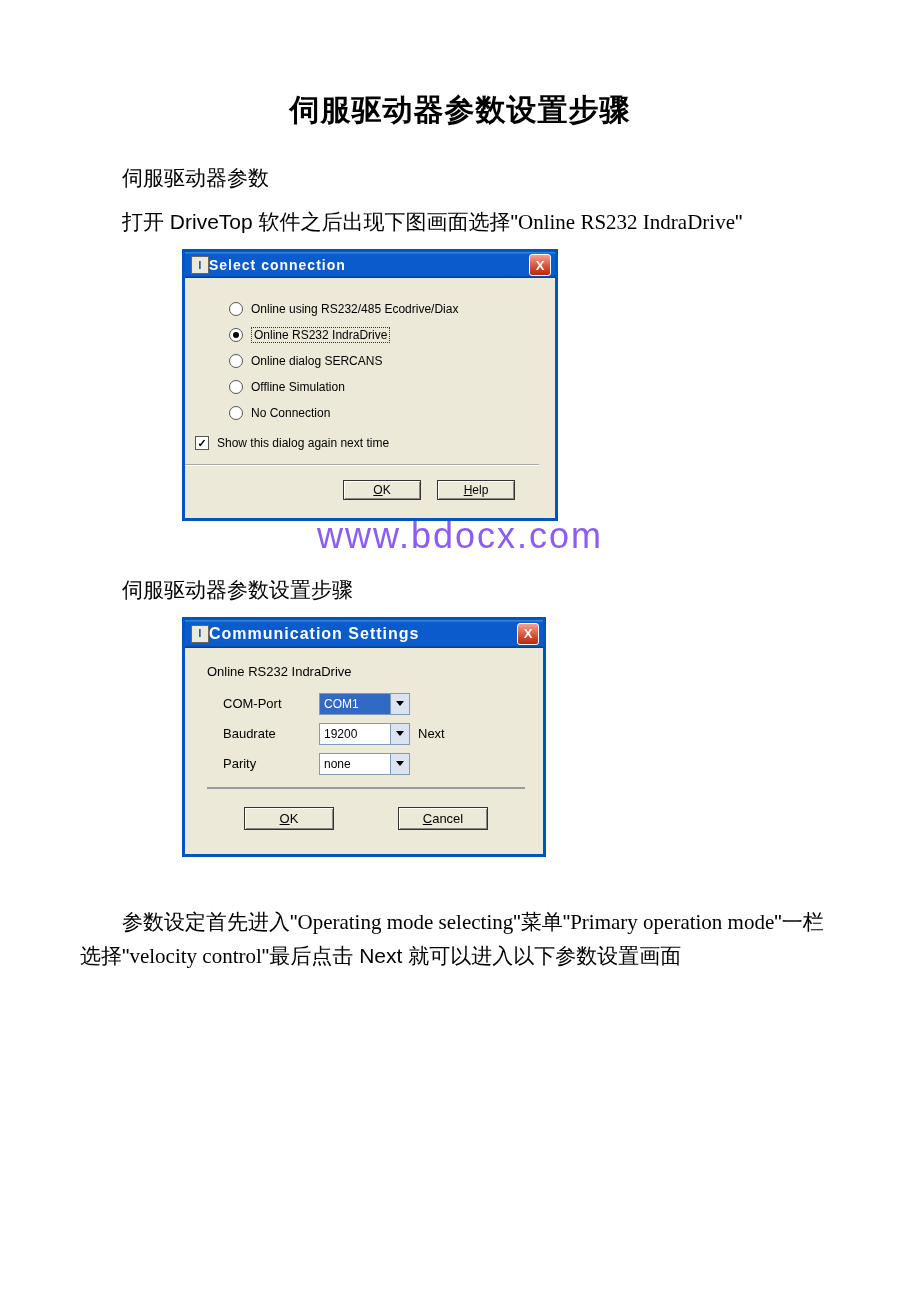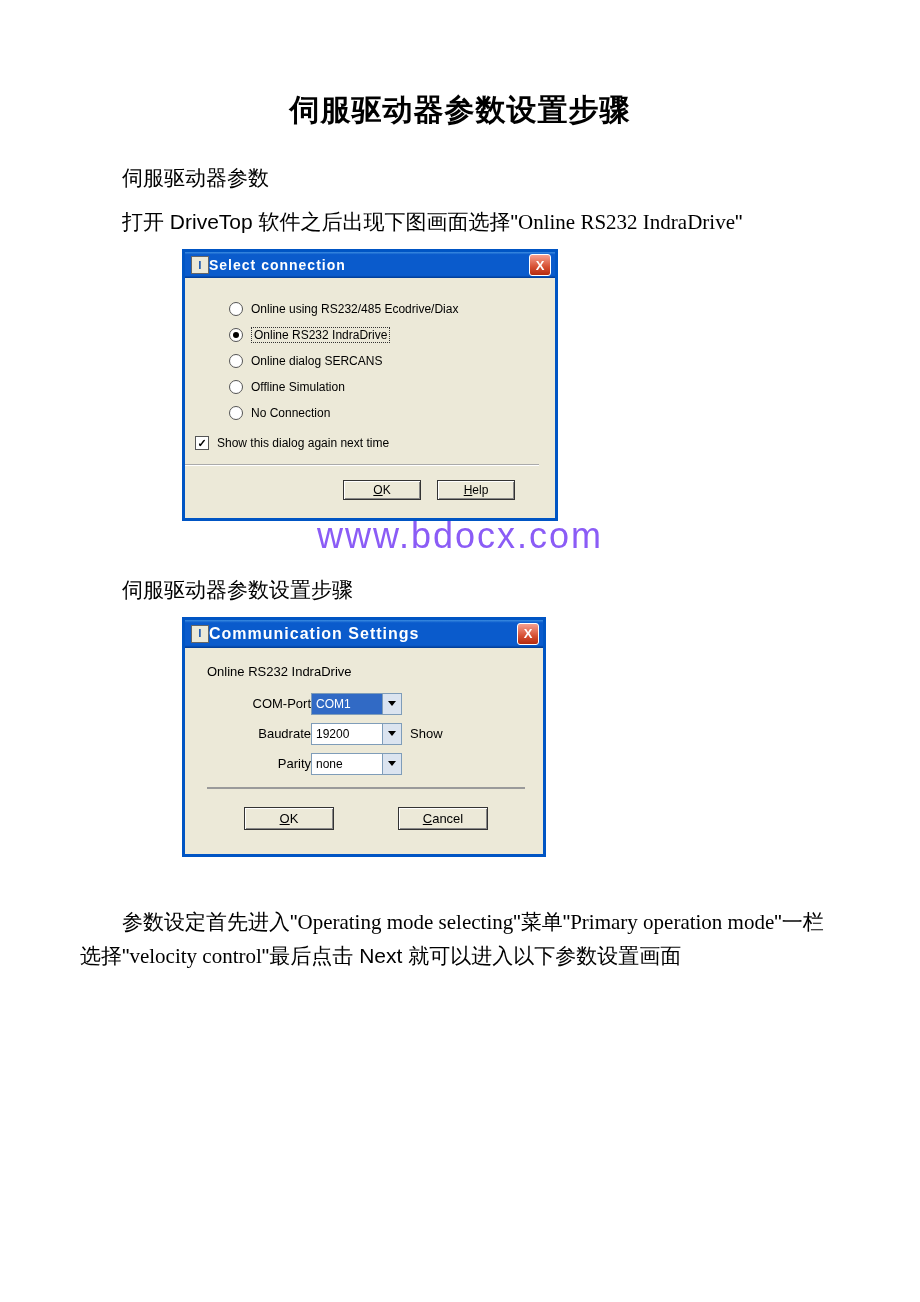--- a/index.html
+++ b/index.html
@@ -112,21 +112,21 @@
     color: #000;
   }
   .titlebar2 {
     background: linear-gradient(to bottom, #3a8be0 0%, #0a5bcc 10%, #0a5bcc 90%, #003a92 100%);
     height: 28px;
     display: flex; align-items:center; padding:0 4px 0 6px;
   }
   .titlebar2 .titlebar-text { font-size:16px; letter-spacing:1px; }
   .dialog2-body { padding: 16px 18px 10px 22px; }
   .d2-sub { font-size:13px; margin-bottom:14px; }
-  .field-row { display:flex; align-items:center; margin:8px 8px;text-align:right; }
+  .field-row { display:flex; align-items:center; margin:8px 16px; }
   .field-lbl { width:96px; font-size:13px; }
   .combo {
     display:flex; align-items:stretch; height:22px;
   }
   .combo-val {
     border:1px solid #7f9db9; border-right:none; background:#fff; width:62px;
     padding:4px 4px; display:flex; align-items:center; font-size:12px;
   }
   .combo-val.hilite { background:#316ac5; color:#fff; }
   .combo-arrow {
@@ -224,21 +224,21 @@
         </div>
 
         <div class="field-row">
           <div class="field-lbl">Baudrate</div>
           <div class="combo">
             <div class="combo-val">19200</div>
             <div class="combo-arrow">
                 <div class="tri-down"></div>
               </div>
           </div>
-          <div class="unit">Show</div>
+          <div class="unit">Next</div>
         </div>
 
         <div class="field-row">
           <div class="field-lbl">Parity</div>
           <div class="combo">
             <div class="combo-val">none</div>
             <div class="combo-arrow">
                 <div class="tri-down"></div>
               </div>
           </div>

